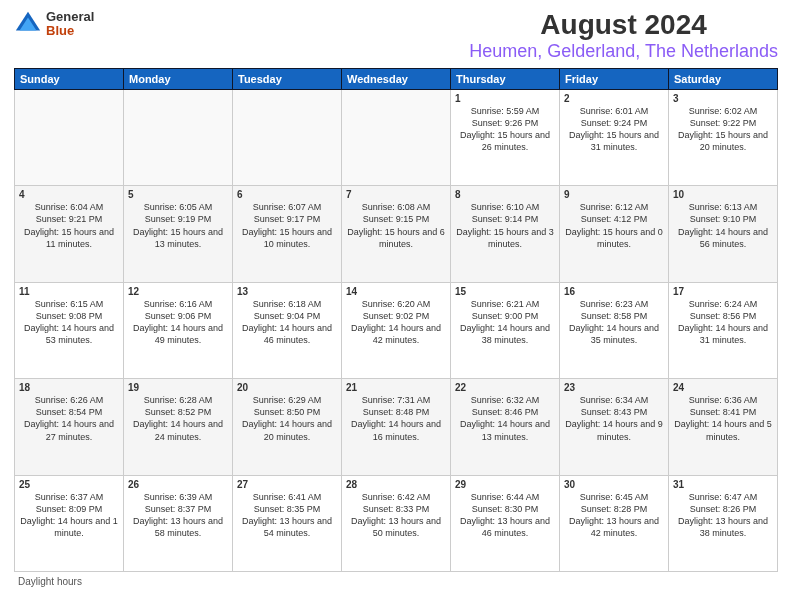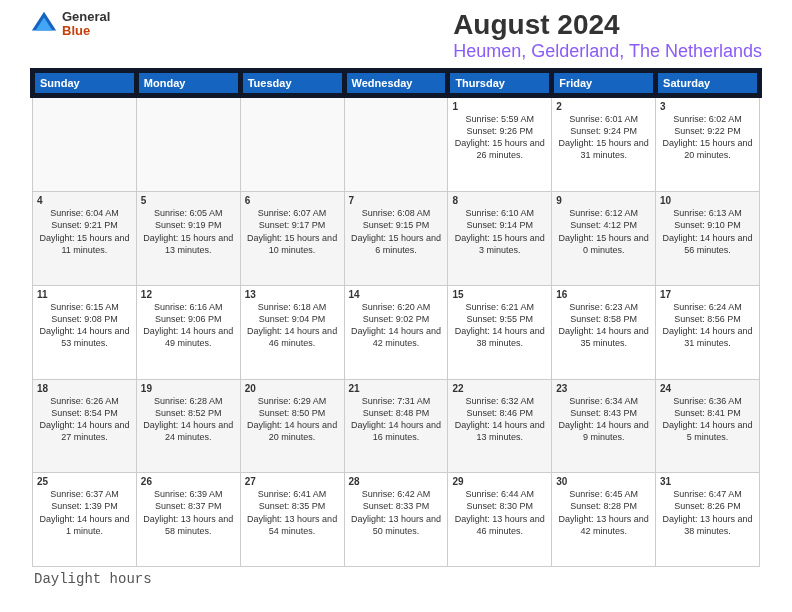--- a/index.html
+++ b/index.html
@@ -6,21 +6,21 @@
     body {
       font-family: Arial, sans-serif;
       background: #fff;
       width: 792px;
       height: 612px;
       overflow: hidden;
     }
     .page {
       width: 792px;
       height: 597px;
-      padding: 10px 30px;
+      padding: 10px 14px;
       display: flex;
       flex-direction: column;
     }
     .header {
       display: flex;
       justify-content: space-between;
       align-items: flex-start;
       margin-bottom: 6px;
     }
     .logo {
@@ -33,21 +33,21 @@
       font-weight: bold;
       line-height: 1.1;
     }
     .logo-text .general { color: #333; }
     .logo-text .blue { color: #c2410c; }
     .logo-icon {
       width: 28px;
       height: 28px;
     }
     .title-block {
-      text-align: left;
+      text-align: center;
     }
     .month-title {
       font-size: 28px;
       font-weight: bold;
       color: #333;
       line-height: 1.1;
     }
     .location {
       font-size: 18px;
       color: #8b5cf6;
@@ -57,21 +57,21 @@
       border-collapse: collapse;
       flex: 1;
     }
     thead tr th {
       background-color: #1565c0;
       color: #fff;
       font-size: 11px;
       font-weight: bold;
       padding: 4px 5px;
       text-align: left;
-      border: 5px solid #0f172a;
+      border: 1px solid #0f172a;
     }
     tbody tr td {
       border: 1px solid #ccc;
       vertical-align: top;
       padding: 3px 4px;
       font-size: 9px;
       color: #333;
       width: calc(100% / 7);
       background: #fff;
     }
@@ -187,21 +187,21 @@
           <td>
             <span class="day-num">13</span>
             <div class="cell-content"><span>Sunrise: 6:18 AM</span><br><span>Sunset: 9:04 PM</span><br><span>Daylight: 14 hours and 46 minutes.</span></div>
           </td>
           <td>
             <span class="day-num">14</span>
             <div class="cell-content"><span>Sunrise: 6:20 AM</span><br><span>Sunset: 9:02 PM</span><br><span>Daylight: 14 hours and 42 minutes.</span></div>
           </td>
           <td>
             <span class="day-num">15</span>
-            <div class="cell-content"><span>Sunrise: 6:21 AM</span><br><span>Sunset: 9:55 PM</span><br><span>Daylight: 14 hours and 38 minutes.</span></div>
+            <div class="cell-content"><span>Sunrise: 6:21 AM</span><br><span>Sunset: 9:00 PM</span><br><span>Daylight: 14 hours and 38 minutes.</span></div>
           </td>
           <td>
             <span class="day-num">16</span>
             <div class="cell-content"><span>Sunrise: 6:23 AM</span><br><span>Sunset: 8:58 PM</span><br><span>Daylight: 14 hours and 35 minutes.</span></div>
           </td>
           <td>
             <span class="day-num">17</span>
             <div class="cell-content"><span>Sunrise: 6:24 AM</span><br><span>Sunset: 8:56 PM</span><br><span>Daylight: 14 hours and 31 minutes.</span></div>
           </td>
         </tr>
@@ -231,21 +231,21 @@
             <div class="cell-content"><span>Sunrise: 6:34 AM</span><br><span>Sunset: 8:43 PM</span><br><span>Daylight: 14 hours and 9 minutes.</span></div>
           </td>
           <td>
             <span class="day-num">24</span>
             <div class="cell-content"><span>Sunrise: 6:36 AM</span><br><span>Sunset: 8:41 PM</span><br><span>Daylight: 14 hours and 5 minutes.</span></div>
           </td>
         </tr>
         <tr>
           <td>
             <span class="day-num">25</span>
-            <div class="cell-content"><span>Sunrise: 6:37 AM</span><br><span>Sunset: 1:39 PM</span><br><span>Daylight: 14 hours and 1 minute.</span></div>
+            <div class="cell-content"><span>Sunrise: 6:37 AM</span><br><span>Sunset: 8:09 PM</span><br><span>Daylight: 14 hours and 1 minute.</span></div>
           </td>
           <td>
             <span class="day-num">26</span>
             <div class="cell-content"><span>Sunrise: 6:39 AM</span><br><span>Sunset: 8:37 PM</span><br><span>Daylight: 13 hours and 58 minutes.</span></div>
           </td>
           <td>
             <span class="day-num">27</span>
             <div class="cell-content"><span>Sunrise: 6:41 AM</span><br><span>Sunset: 8:35 PM</span><br><span>Daylight: 13 hours and 54 minutes.</span></div>
           </td>
           <td>
@@ -261,14 +261,14 @@
             <div class="cell-content"><span>Sunrise: 6:45 AM</span><br><span>Sunset: 8:28 PM</span><br><span>Daylight: 13 hours and 42 minutes.</span></div>
           </td>
           <td>
             <span class="day-num">31</span>
             <div class="cell-content"><span>Sunrise: 6:47 AM</span><br><span>Sunset: 8:26 PM</span><br><span>Daylight: 13 hours and 38 minutes.</span></div>
           </td>
         </tr>
       </tbody>
   </table>
 
-  <div style="font-size:14px; color:#555; margin-top:4px; padding-left:4px;font-family:Liberation Mono, monospace;">Daylight hours</div>
+  <div style="font-size:10px; color:#555; margin-top:4px; padding-left:4px;">Daylight hours</div>
 </div>
 
 </body></html>

